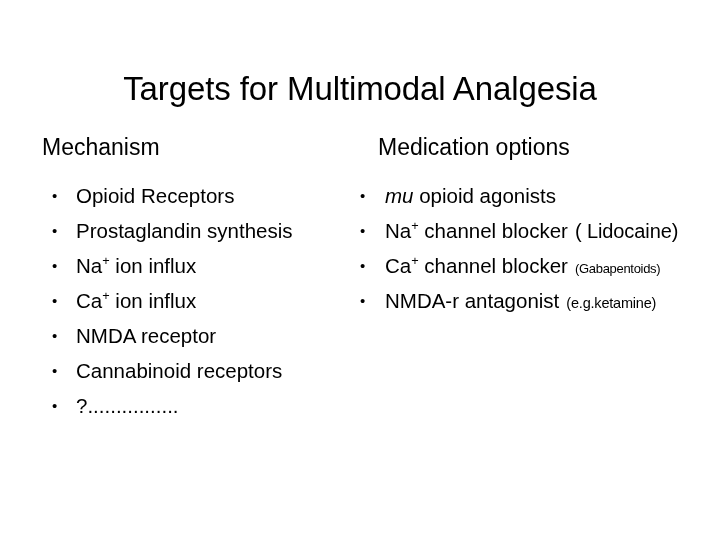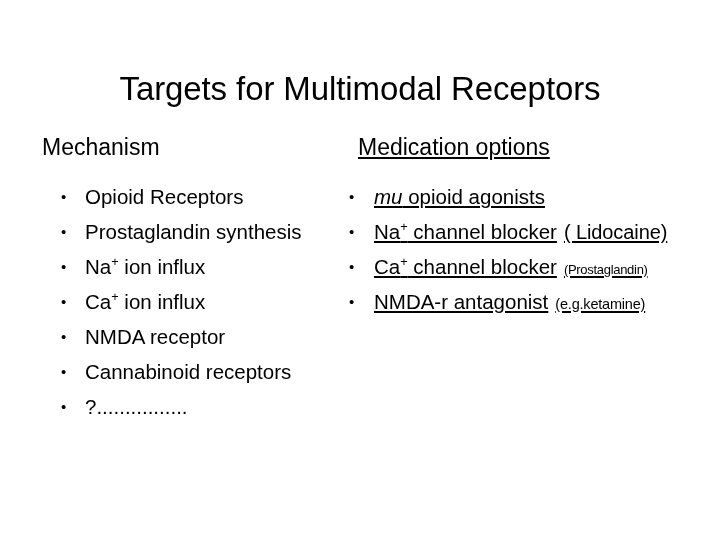--- a/index.html
+++ b/index.html
@@ -45,36 +45,36 @@
     top: 132px;
     width: 587px;
     height: 300px;
   }
 
   .col {
     position: absolute;
     top: 0;
   }
   .col-left  { left: 38px;  width: 320px; }
-  .col-right { left: 326px; width: 374px; text-decoration: underline; }
+  .col-right { left: 346px; width: 374px; }
 
   .col-header {
     font-family: "Liberation Sans", sans-serif;
     font-size: 23px;
     font-weight: 400;
     line-height: 30px;
     color: #000000;
     white-space: nowrap;
     margin: 0 0 16px 4px;
   }
   .col-right .col-header { margin-left: 32px; }
 
   ul.bullets {
     list-style: none;
-    margin: 17px;
+    margin: 8px;
     padding: 0;
   }
 
   ul.bullets > li {
     position: relative;
     padding-left: 30px;
     margin: 0;
     height: 35px;
     line-height: 35px;
     font-family: "Liberation Sans", sans-serif;
@@ -123,21 +123,21 @@
     font-family: "Liberation Sans", sans-serif;
     letter-spacing: -0.3px;
   }
   .nbsp-gap { display: inline-block; width: 7px; }
 </style>
 </head>
 <body>
 
 <div class="slide">
 
-  <h1 class="slide-title">Targets for Multimodal Receptors</h1>
+  <h1 class="slide-title">Targets for Multimodal Analgesia</h1>
 
   <div class="columns">
 
     <div class="col col-left">
       <div class="col-header">Mechanism</div>
 
       <ul class="bullets">
         <li>
           <span>Opioid Receptors</span>
         </li>
@@ -166,21 +166,21 @@
       <div class="col-header">Medication options</div>
 
       <ul class="bullets">
         <li>
           <span class="ital">mu</span><span> opioid agonists</span>
         </li>
         <li>
           <span>Na</span><span class="sup">+</span><span> channel blocker</span><span class="nbsp-gap"></span><span class="paren-wide">( Lidocaine)</span>
         </li>
         <li>
-          <span>Ca</span><span class="sup">+</span><span>  channel blocker</span><span class="nbsp-gap"></span><span class="paren-tight">(Prostaglandin)</span>
+          <span>Ca</span><span class="sup">+</span><span>  channel blocker</span><span class="nbsp-gap"></span><span class="paren-tight">(Gabapentoids)</span>
         </li>
         <li>
           <span>NMDA-r antagonist</span><span class="nbsp-gap"></span><span class="paren">(e.g.ketamine)</span>
         </li>
       </ul>
     </div>
 
   </div>
 </div>
 

